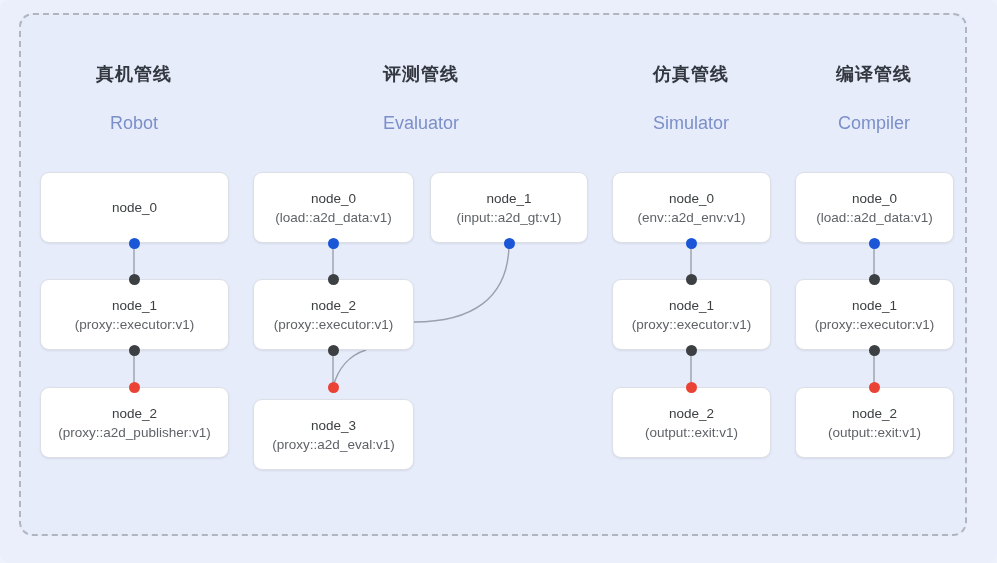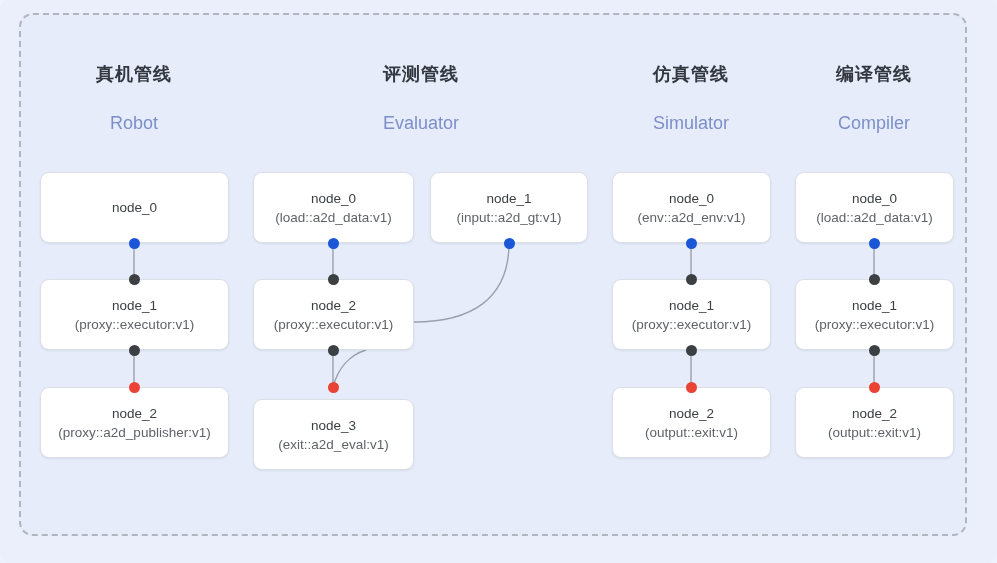--- a/index.html
+++ b/index.html
@@ -157,21 +157,21 @@
   <div class="node" style="left:430px; top:172px; width:158px; height:71px;">
     <div class="node-name">node_1</div>
     <div class="node-type">(input::a2d_gt:v1)</div>
   </div>
   <div class="node" style="left:253px; top:279px; width:161px; height:71px;">
     <div class="node-name">node_2</div>
     <div class="node-type">(proxy::executor:v1)</div>
   </div>
   <div class="node" style="left:253px; top:387px; width:161px; height:71px;margin-top:12px;">
     <div class="node-name">node_3</div>
-    <div class="node-type">(exit::a2d_eval:v1)</div>
+    <div class="node-type">(proxy::a2d_eval:v1)</div>
   </div>
   <div class="port blue" style="left:328px; top:238px;"></div>
   <div class="port blue" style="left:504px; top:238px;"></div>
   <div class="port dark" style="left:328px; top:274px;"></div>
   <div class="port dark" style="left:328px; top:345px;"></div>
   <div class="port red" style="left:328px; top:382px;"></div>
 
   <div class="node" style="left:612px; top:172px; width:159px; height:71px;">
     <div class="node-name">node_0</div>
     <div class="node-type">(env::a2d_env:v1)</div>

